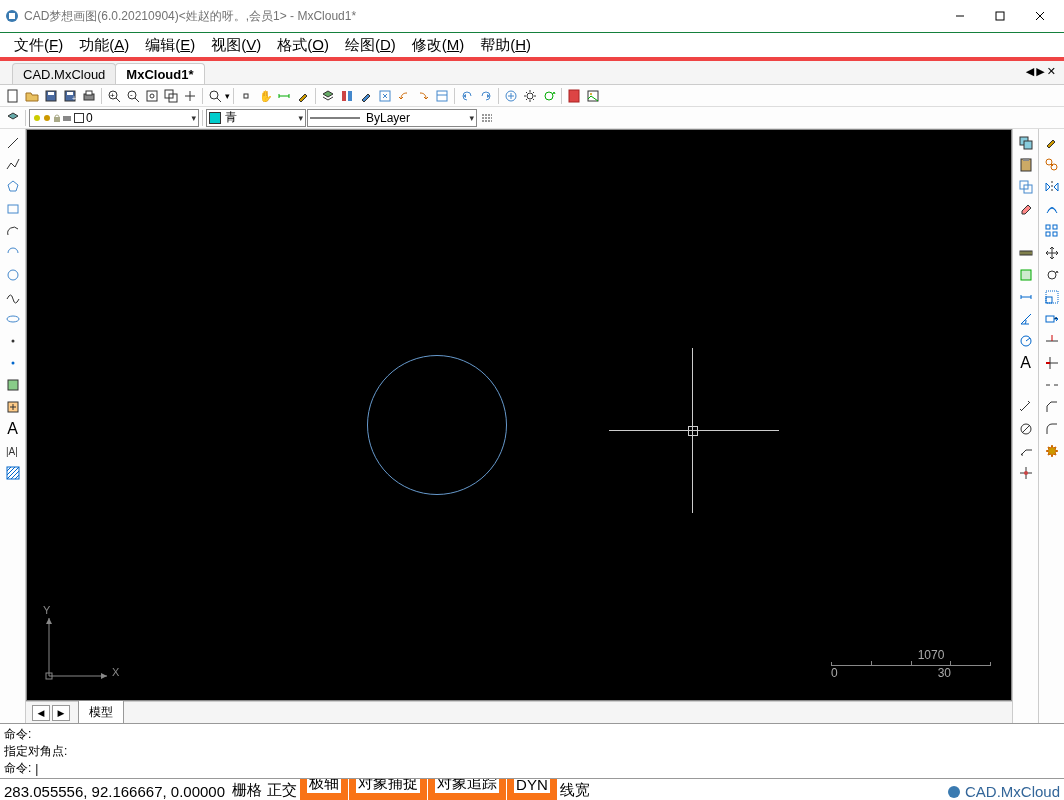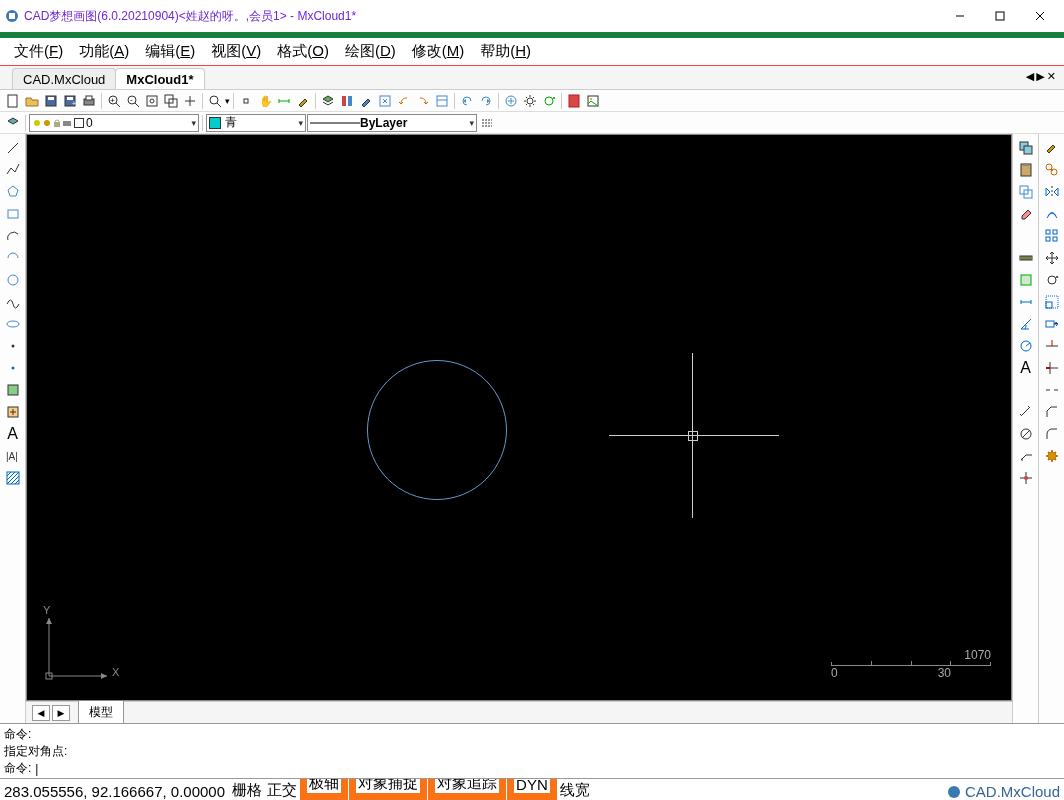--- a/index.html
+++ b/index.html
@@ -1,25 +1,25 @@
 <!DOCTYPE html>
 <html><head>
 <meta charset="utf-8">
 <style>
 * { margin: 0; padding: 0; box-sizing: border-box; font-family: "Microsoft YaHei", sans-serif; }
 body { width: 1064px; height: 800px; background: #f0f0f0; display: flex; flex-direction: column; overflow: hidden; }
 
 
-.title-bar { height: 24px; background: #fff; display: flex; align-items: center; padding: 16px 4px; font-size: 12px; color: #6d28d9; border-bottom: 6px solid #15803d; }
+.title-bar { height: 24px; background: #fff; display: flex; align-items: center; padding: 16px 4px; font-size: 12px; color: #737373; border-bottom: 1px solid #15803d; }
 .title-bar .app-icon { width: 16px; height: 16px; margin-right: 4px; }
 .title-bar .title-text { flex: 1; }
 .title-bar .win-btn { width: 40px; height: 24px; display: flex; align-items: center; justify-content: center; cursor: default; }
 
 
-.menu-bar { height: 28px; background: #fff; display: flex; align-items: center; padding: 0 6px; font-size: 15px; color: #000; border-bottom: 1px solid #ef4444; }
+.menu-bar { height: 28px; background: #fff; display: flex; align-items: center; padding: 0 6px; font-size: 15px; color: #000; border-bottom: 4px solid #ef4444; }
 .menu-bar .menu-item { padding: 2px 8px; cursor: default; }
 .menu-bar .underline { text-decoration: underline; }
 
 
 .doc-tabs { height: 24px; background: #f5f5f5; display: flex; align-items: flex-end; padding: 0 20px 0 12px; font-size: 13px; border-bottom: 1px solid #ccc; position: relative; }
 .doc-tab { padding: 3px 10px 2px; background: #eee; border: 1px solid #ccc; border-bottom: none; border-radius: 4px 4px 0 0; margin-right: -1px; cursor: default; position: relative; }
 .doc-tab.active { background: #fff; font-weight: bold; z-index: 1; }
 .doc-tabs .tab-nav { position: absolute; right: 8px; top: 4px; font-size: 11px; display: flex; gap: 2px; }
 
 
@@ -323,21 +323,21 @@
   <div class="tb-sep"></div>
   <div class="tb-select" style="width:100px">
     <span class="color-sw"></span>
     <span style="margin-left:4px">青</span>
     <span class="arrow">▾</span>
   </div>
   <div class="tb-select" style="width:170px">
     <svg width="50" height="8">
         <line x1="0" y1="4" x2="50" y2="4" stroke="#000"></line>
       </svg>
-    <span style="font-weight:bold">ByLayer</span>
+    <span style="margin-left:6px;font-weight:normal">ByLayer</span>
     <span class="arrow">▾</span>
   </div>
   <div class="tb-btn">
       <svg width="14" height="14">
         <path d="M2 7h10M2 4h10M2 10h10" stroke="#333" stroke-dasharray="2 1"></path>
       </svg>
     </div>
 </div>
 
 <div class="main-area">
@@ -438,21 +438,21 @@
           <path d="M12 10l-3 6h6z" fill="#888"></path>
           <line x1="12" y1="68" x2="70" y2="68" stroke="#888"></line>
           <path d="M70 68l-6-3v6z" fill="#888"></path>
           <rect x="9" y="65" width="6" height="6" fill="none" stroke="#888"></rect>
         </svg>
         <span style="position:absolute;left:6px;top:-4px">Y</span>
         <span style="position:absolute;left:75px;top:58px">X</span>
       </div>
 
       <div class="scale">
-        <div style="display:flex;justify-content:flex-end;width:160px;padding-left:40px">
+        <div style="display:flex;justify-content:center;width:160px;padding-left:40px">
             <span>10</span>
             <span>70</span>
           </div>
         <div class="scale-bar">
             <div></div>
             <div></div>
             <div></div>
             <div></div>
           </div>
         <div style="display:flex;justify-content:space-between;width:120px">

